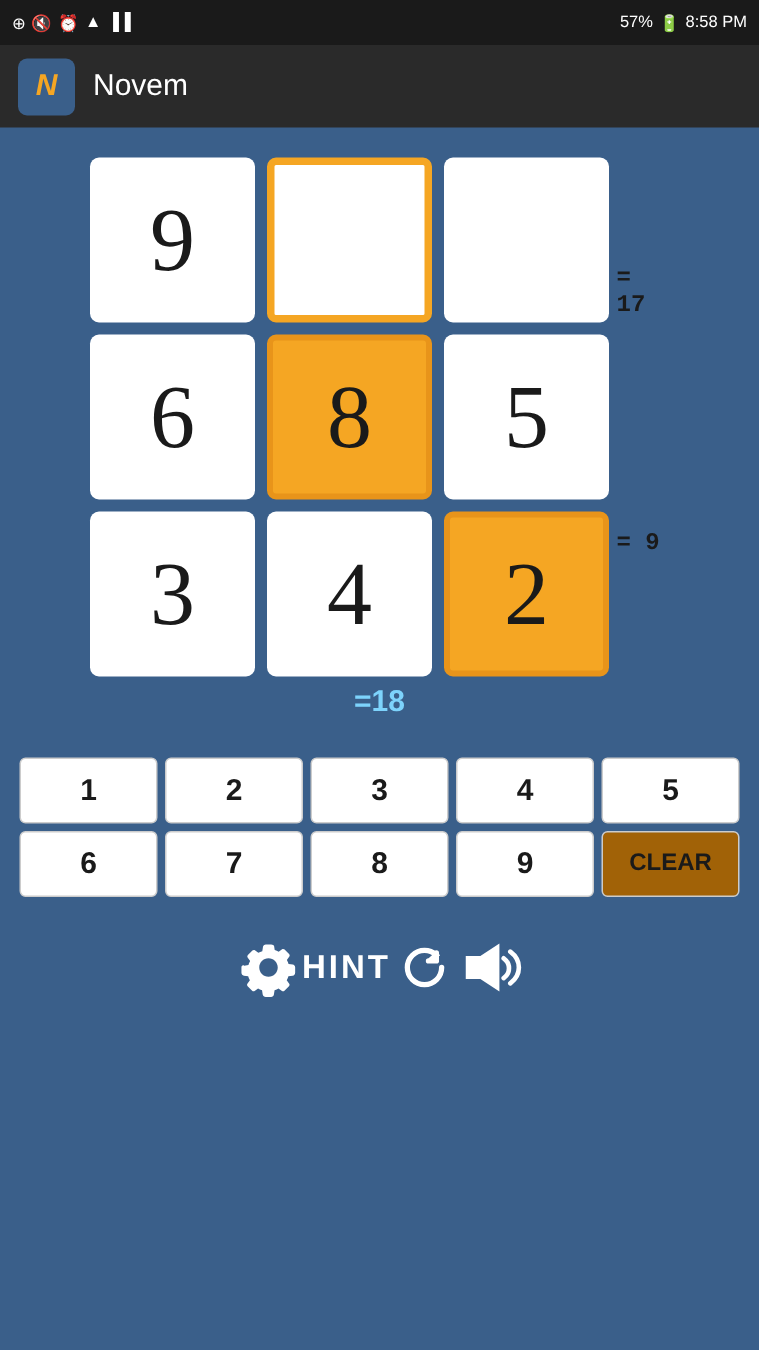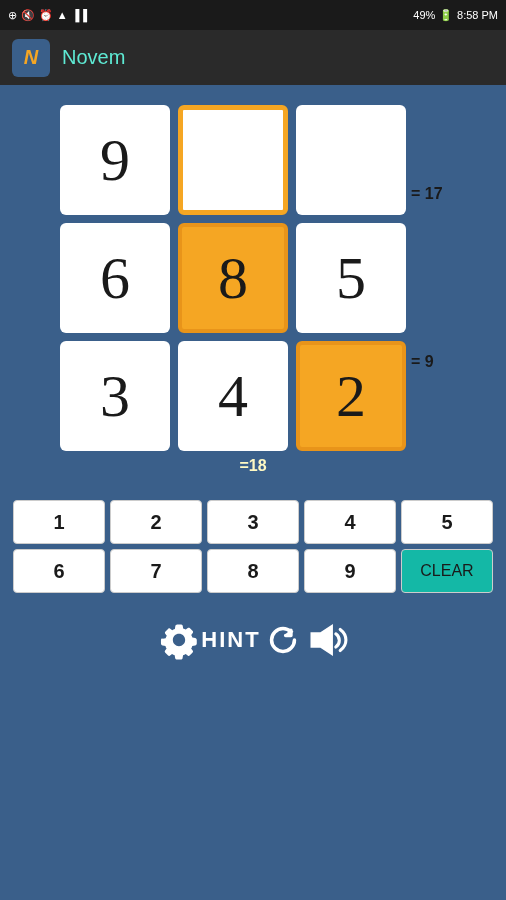--- a/index.html
+++ b/index.html
@@ -50,21 +50,21 @@
       display: flex;
       align-items: center;
       justify-content: center;
       color: #f5a623;
       font-size: 20px;
       font-weight: bold;
       font-style: italic;
     }
 
     .app-title {
-      color: #5eead4;
+      color: #ffffff;
       font-size: 20px;
       font-weight: normal;
     }
 
     
     .main-content {
       flex: 1;
       display: flex;
       flex-direction: column;
       align-items: center;
@@ -121,34 +121,35 @@
 
     .row-sum {
       color: #1a1a1a;
       font-size: 16px;
       font-weight: bold;
       width: 35px;
       text-align: left;
       display: flex;
       align-items: center;
       height: 110px;
+      font-family: Liberation Mono, monospace;
     }
 
     .col-sums {
       display: flex;
       gap: 8px;
       margin-top: 6px;
       padding-left: 0;
     }
 
     .col-sum {
       width: 110px;
       text-align: center;
-      color: #fef9c3;
-      font-size: 16px;
+      color: #7dd3fc;
+      font-size: 20px;
       font-weight: bold;
     }
 
     
     .number-buttons {
       margin-top: 25px;
       display: flex;
       flex-direction: column;
       gap: 5px;
       width: 480px;
@@ -168,24 +169,24 @@
       display: flex;
       align-items: center;
       justify-content: center;
       font-size: 20px;
       font-weight: bold;
       color: #1a1a1a;
       cursor: pointer;
     }
 
     .num-btn.clear-btn {
-      background: #14b8a6;
+      background: #a16207;
       color: #1a1a1a;
       font-size: 16px;
-      font-weight: normal;
+      font-weight: bold;
     }
 
     
     .bottom-controls {
       margin-top: 25px;
       display: flex;
       align-items: center;
       justify-content: center;
     }
 
@@ -216,21 +217,21 @@
 
 <div class="status-bar">
   <div class="status-icons">
     <span>⊕</span>
     <span>🔇</span>
     <span>⏰</span>
     <span>▲</span>
     <span>▐▐</span>
   </div>
   <div class="status-icons">
-    <span>49%</span>
+    <span>57%</span>
     <span>🔋</span>
     <span>8:58 PM</span>
   </div>
 </div>
 
 <div class="title-bar">
   <div class="app-icon">
     <span>N</span>
   </div>
   <span class="app-title">Novem</span>

